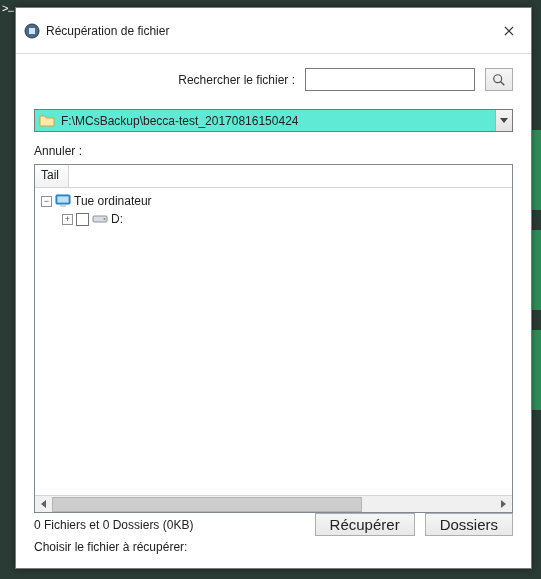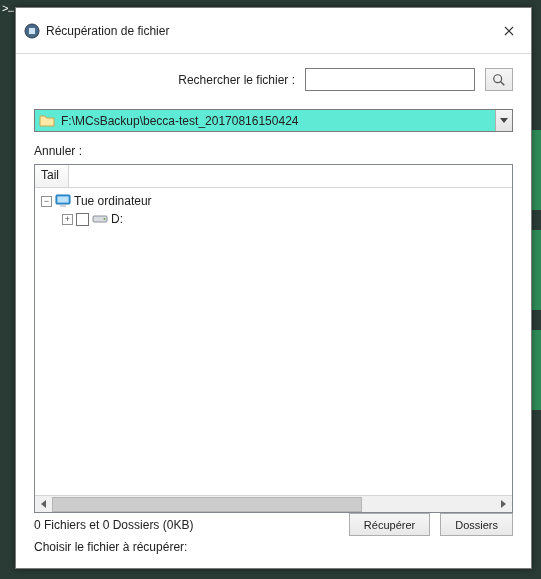--- a/index.html
+++ b/index.html
@@ -89,21 +89,21 @@
   }
   .hscroll .sbtn { width:17px; height:100%; display:flex; align-items:center; justify-content:center; background:#f0f0f0; cursor:pointer; }
   .hscroll .track { flex:1; height:100%; background:#f0f0f0; position:relative; }
   .hscroll .thumb { position:absolute; left:0; top:1px; height:15px; width:70%; background:#cdcdcd; border:1px solid #b5b5b5; }
 
   .footer { display:flex; flex-direction:column; gap:4px; }
   .footer-row { display:flex; align-items:center; gap:10px; }
   .footer-text { font-size:12px; flex:1; }
   .btn {
     height:23px; padding:0 14px; border:1px solid #adadad;
-    background:linear-gradient(#f6f6f6,#e8e8e8); font-size:11px; cursor:pointer;
+    background:linear-gradient(#f6f6f6,#e8e8e8); font-size:15px; cursor:pointer;
     display:flex; align-items:center;
   }
 </style>
 </head>
 <body>
 
 <div class="backdrop">
   <div class="bracket">&gt;...</div>
   <div class="green-panel"></div>
   <div class="green-panel green-panel2"></div>

